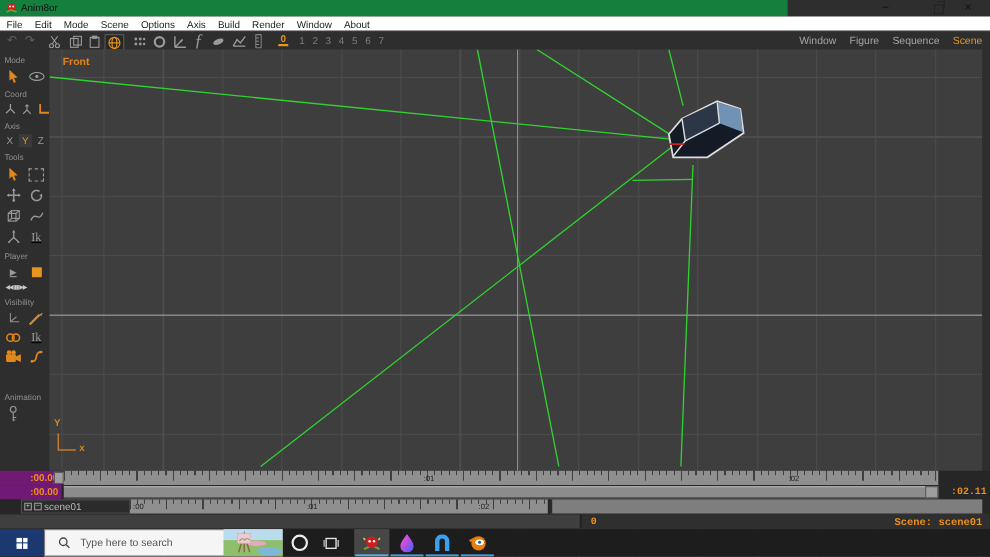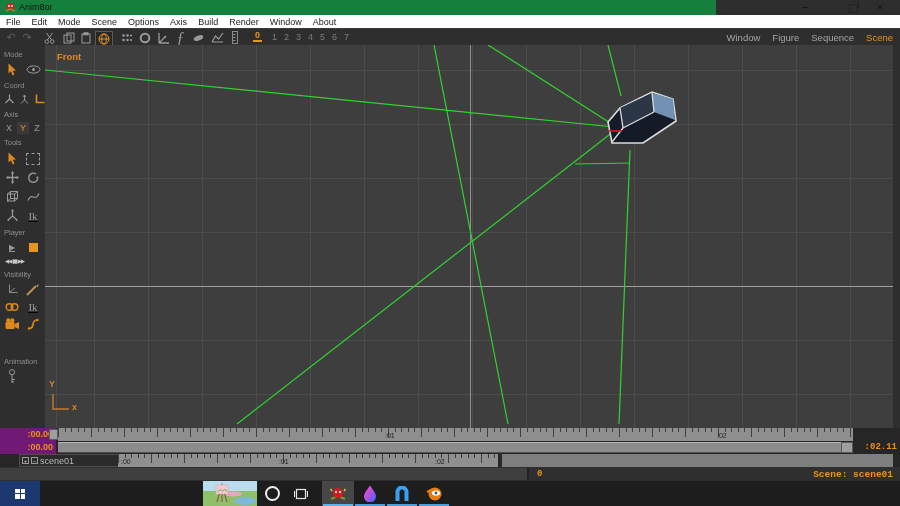--- a/index.html
+++ b/index.html
@@ -440,20 +440,27 @@
 
 <div class="abs taskbar">
   <div class="abs start">
     <div class="winlogo">
         <div></div>
         <div></div>
         <div></div>
         <div></div>
       </div>
   </div>
+  <div class="abs search">
+    <svg style="margin-left:12px" width="11" height="11" viewBox="0 0 11 11">
+      <circle cx="4.5" cy="4.5" r="3.4" stroke="#444" fill="none" stroke-width="1.2"></circle>
+      <line x1="7" y1="7" x2="10" y2="10" stroke="#444" stroke-width="1.2"></line>
+      </svg>
+    <input type="text" placeholder="Type here to search" style="">
+  </div>
   <svg class="abs" style="left:203px;top:0" width="54" height="25" viewBox="0 0 54 25">
     <rect width="54" height="11" fill="#b9ddee"></rect>
       <rect y="10" width="54" height="15" fill="#8fbf6b"></rect>
     <ellipse cx="42" cy="20" rx="11" ry="4" fill="#7db8d9"></ellipse>
     <ellipse cx="30" cy="13" rx="9" ry="2.5" fill="#e8a7c0"></ellipse>
     <path d="M14 21 L19 4 L24 21 M19 8 V21" stroke="#8a6b4a" stroke-width="1.4" fill="none"></path>
     <rect x="13" y="4" width="12" height="9" fill="#f2c7d4" stroke="#caa" stroke-width="0.5"></rect>
     <path d="M14.5 11 q3 -4 5 -1 q2 -3 4.5 0" stroke="#7aa85a" fill="none"></path>
   </svg>
   <div class="abs" style="left:258px;top:0;width:28px;height:25px;display:flex;align-items:center;justify-content:center">

